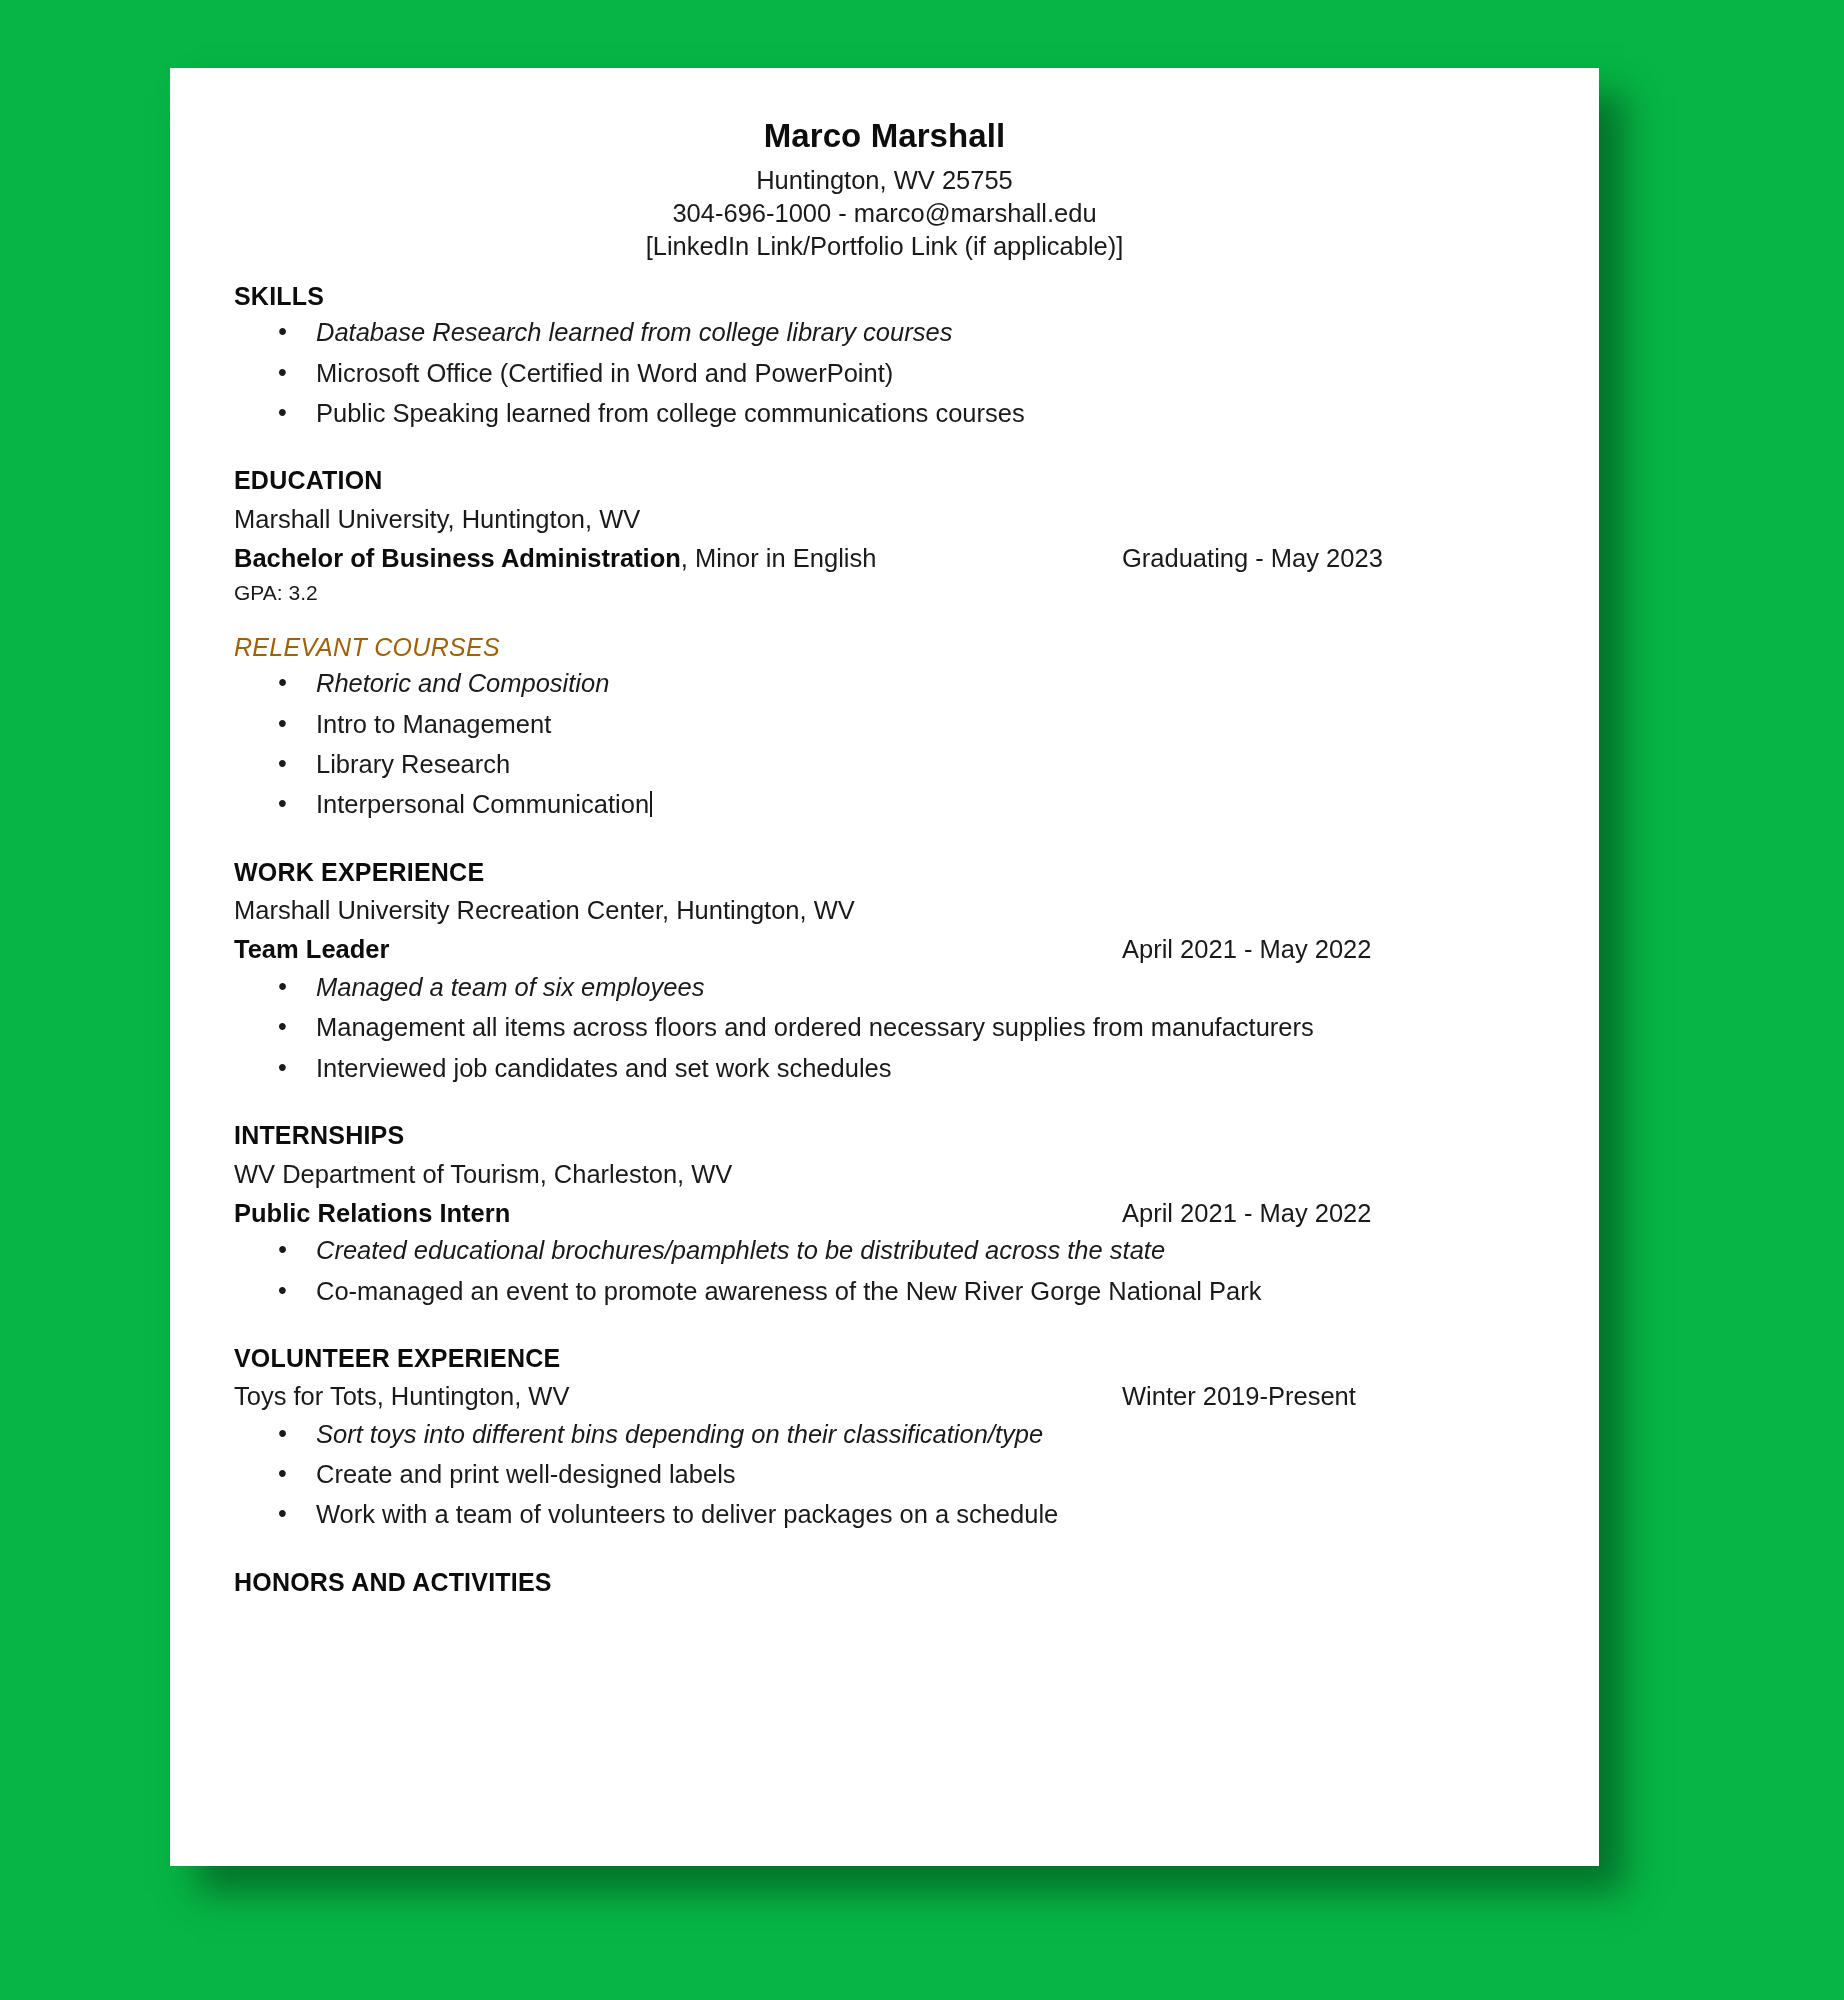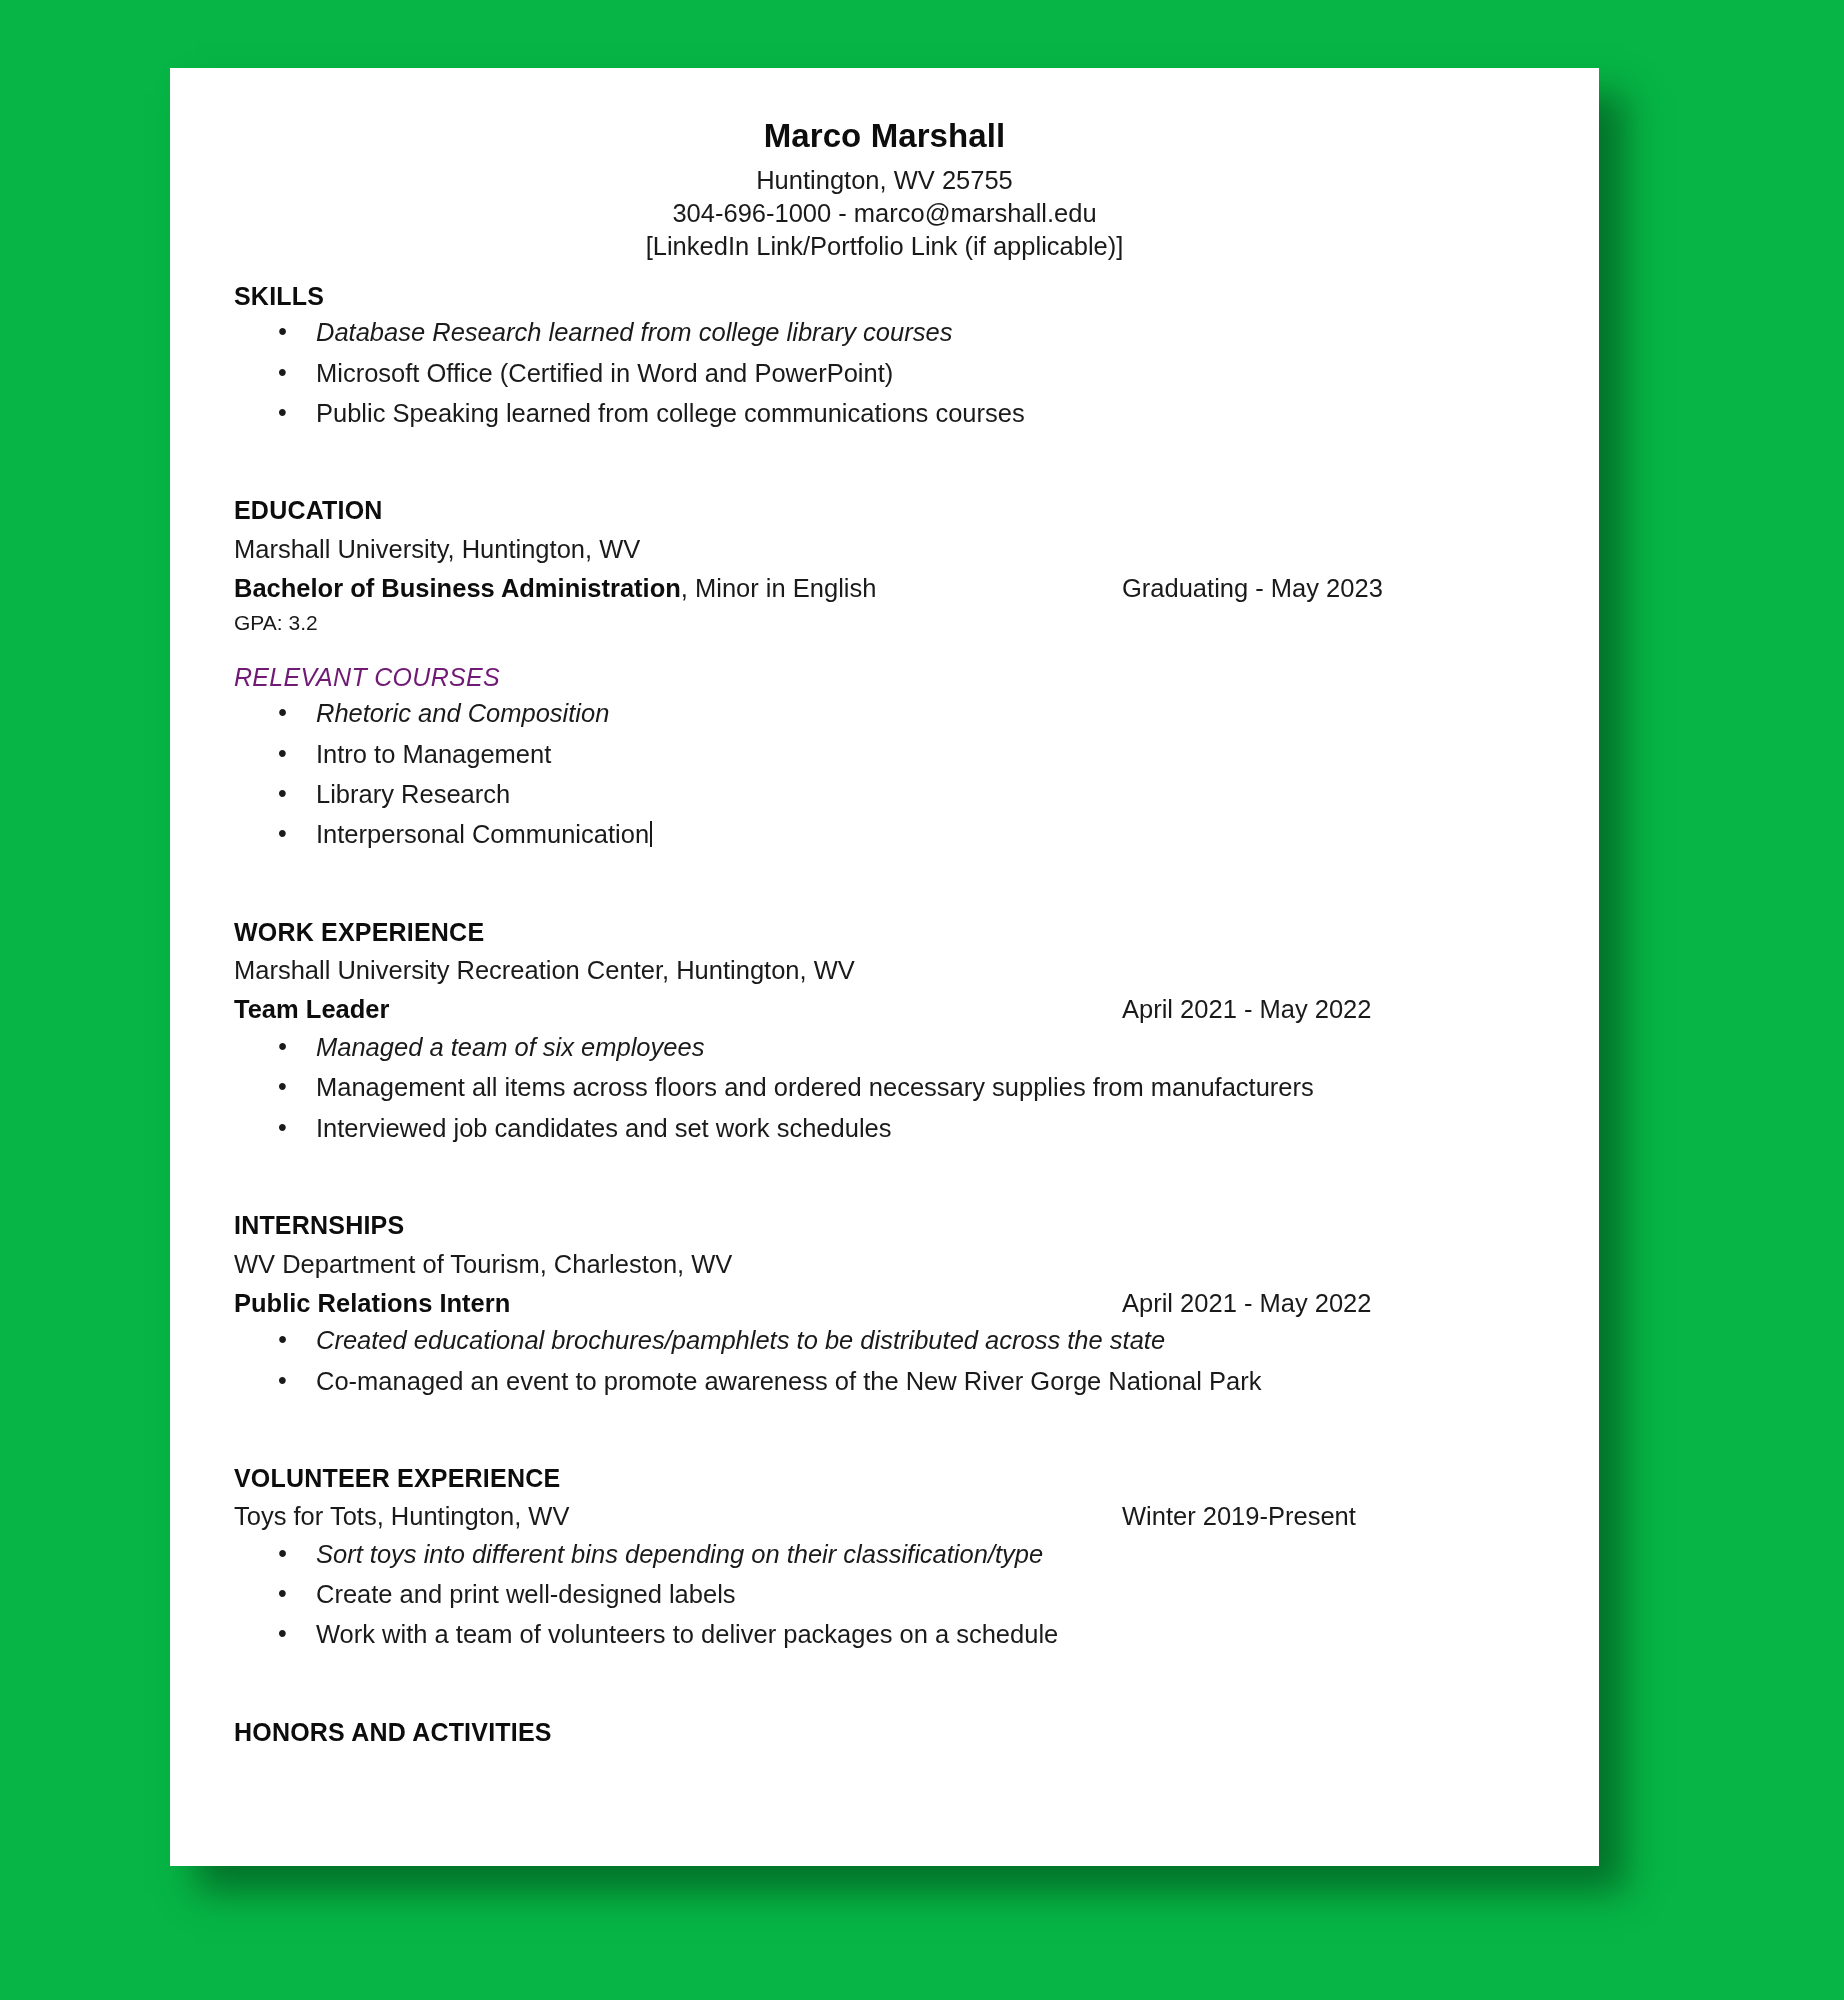--- a/index.html
+++ b/index.html
@@ -54,21 +54,21 @@
   .sec-head {
     font-size: 25px;
     font-weight: bold;
     color: #0d0d0d;
     letter-spacing: 0.2px;
     line-height: 1.3;
   }
 
   .sec-head-top { margin-top: 16px; }
 
-  .sec-block { margin-top: 64px; }
+  .sec-block { margin-top: 34px; }
 
   .org-line {
     font-size: 25.5px;
     color: #1a1a1a;
     line-height: 1.33;
     margin-top: 6px;
   }
 
   .role-row {
     display: flex;
@@ -99,21 +99,21 @@
   .sub-line {
     font-size: 21px;
     color: #1a1a1a;
     line-height: 1.33;
     margin-top: 3px;
   }
 
   .courses-head {
     font-size: 25px;
     font-style: italic;
-    color: #701a75;
+    color: #a16207;
     line-height: 1.3;
     letter-spacing: 0.3px;
   }
 
   
   ul.bul {
     list-style: none;
     margin: 4px 0 0 0;
     padding: 0;
   }

